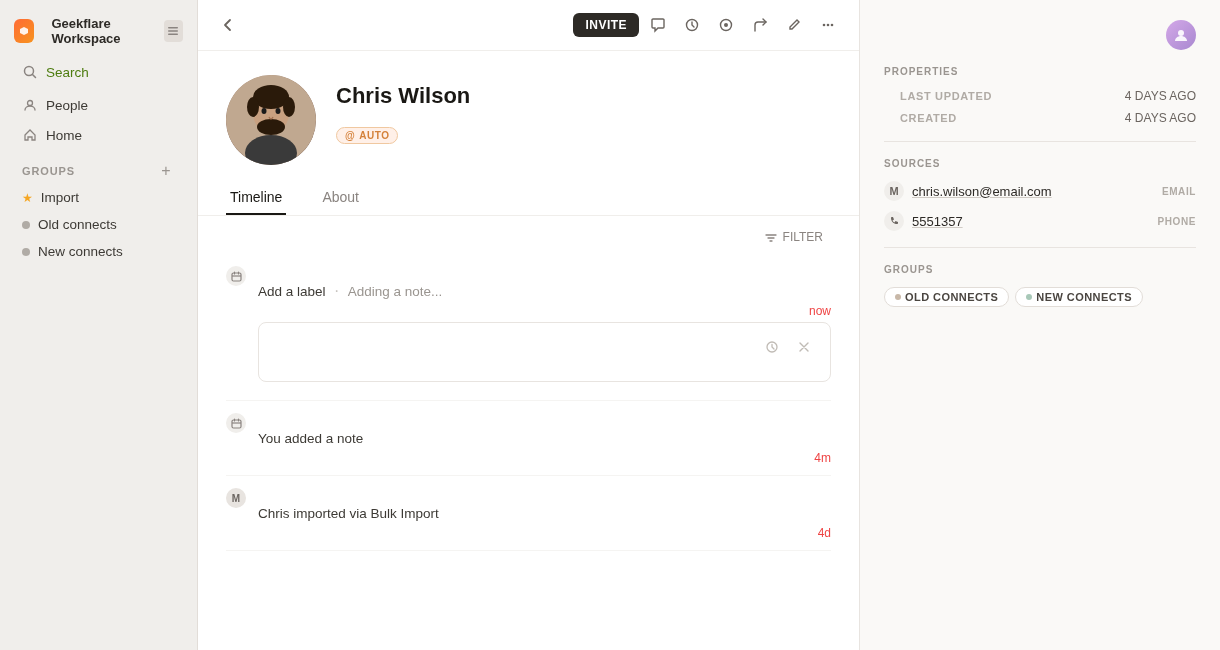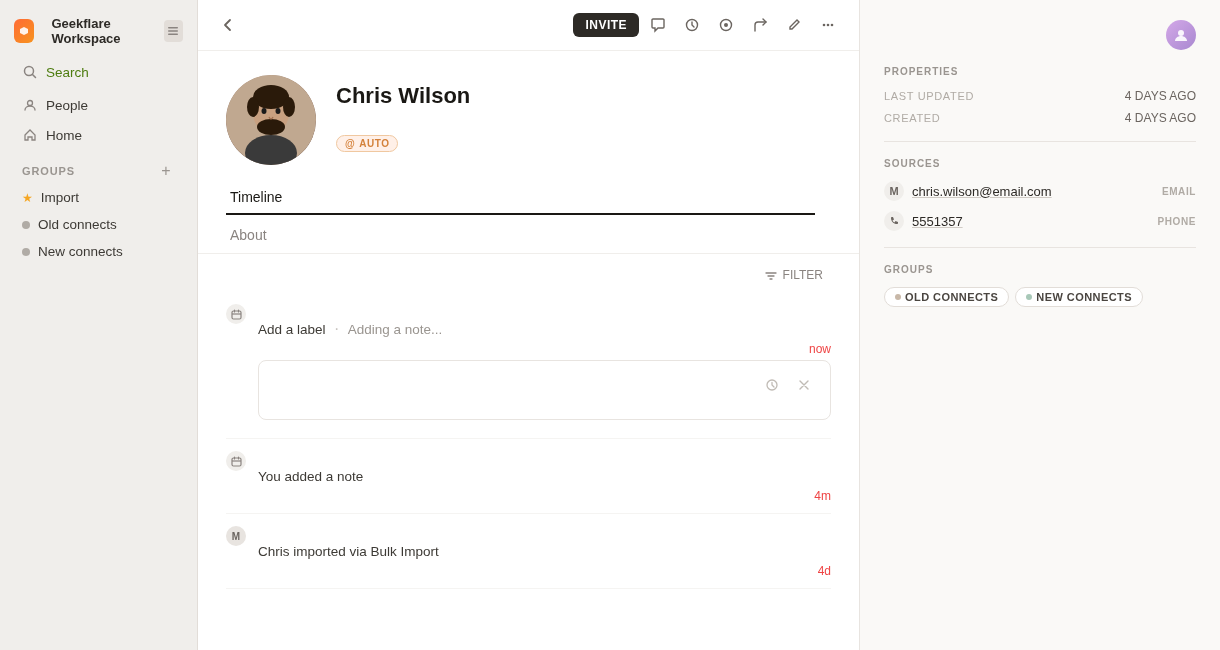--- a/index.html
+++ b/index.html
@@ -172,42 +172,41 @@
       gap: 20px;
     }
     .profile-info {
       flex: 1;
       padding-top: 8px;
     }
     .profile-name {
       font-size: 22px;
       font-weight: 600;
       color: #1a1814;
-      margin-bottom: 24px;
+      margin-bottom: 16px;
     }
     .auto-badge {
       display: inline-flex;
       align-items: center;
       gap: 4px;
       background: #fff0e8;
       border: 1px solid #f0c8a0;
       border-radius: 20px;
       padding: 2px 8px;
       font-size: 10px;
       font-weight: 600;
       color: #d4813a;
       letter-spacing: 0.05em;
     }
     .at-symbol { font-size: 10px; }
     .tabs {
       display: flex;
       padding: 0 28px;
       border-bottom: 1px solid #f0eeeb;
-      gap: 4px;
-      flex-direction: column;
+      gap: 16px;
     }
     .tab {
       padding: 8px 4px;
       font-size: 14px;
       color: #8a8480;
       cursor: pointer;
       border-bottom: 2px solid transparent;
       margin-right: 16px;
     }
     .tab.active {
@@ -343,24 +342,25 @@
       margin-bottom: 12px;
     }
     .property-row {
       display: flex;
       align-items: center;
       justify-content: space-between;
       margin-bottom: 8px;
     }
     .property-label {
       font-size: 11px;
-      font-weight: 400;
+      font-weight: 700;
       letter-spacing: 0.06em;
       text-transform: uppercase;
       color: #b0aba5;
+      margin-left: 16px;
     }
     .property-value {
       font-size: 12px;
       color: #6b6560;
     }
     .section-divider {
       border: none;
       border-top: 1px solid #e8e4e0;
       margin: 16px 0;
     }

